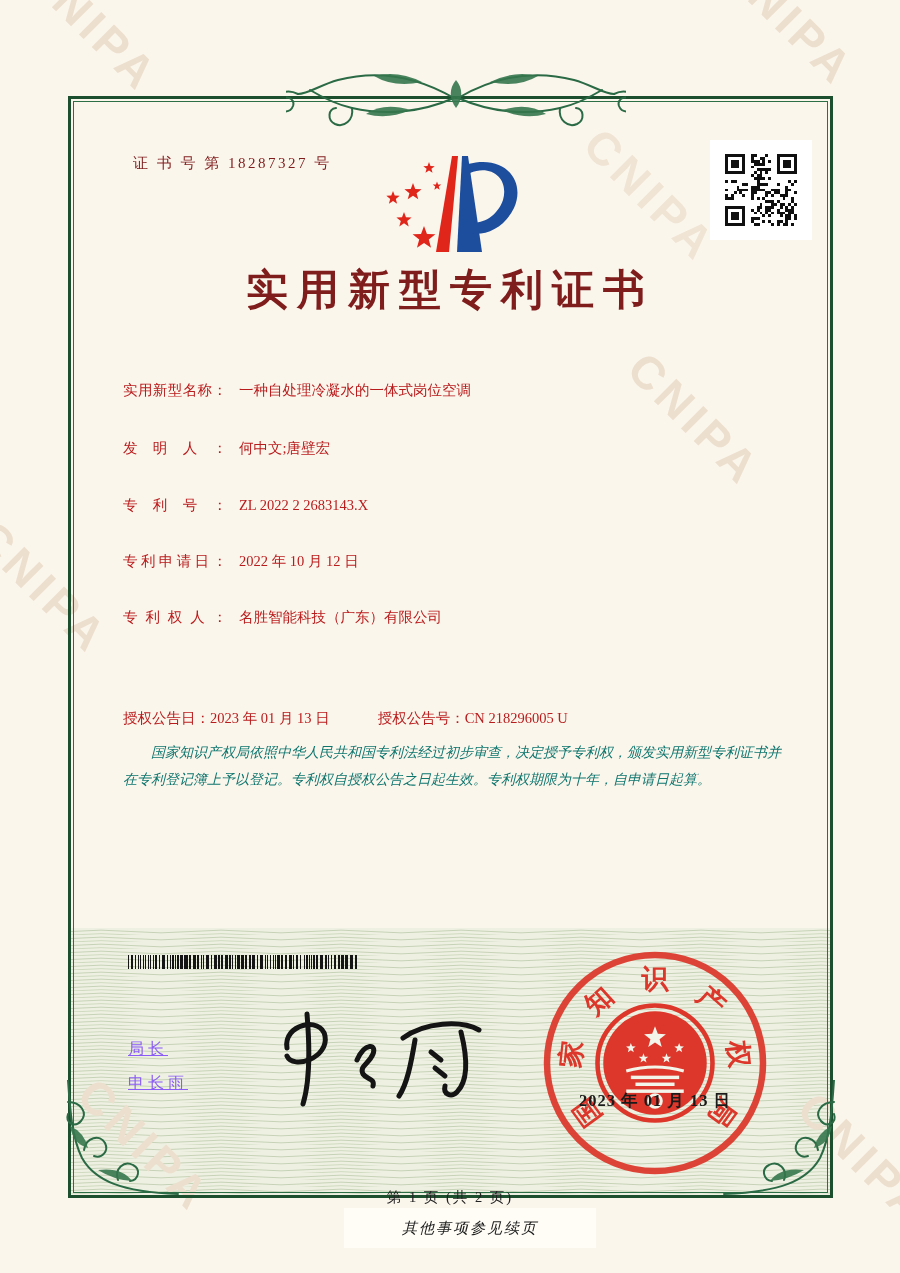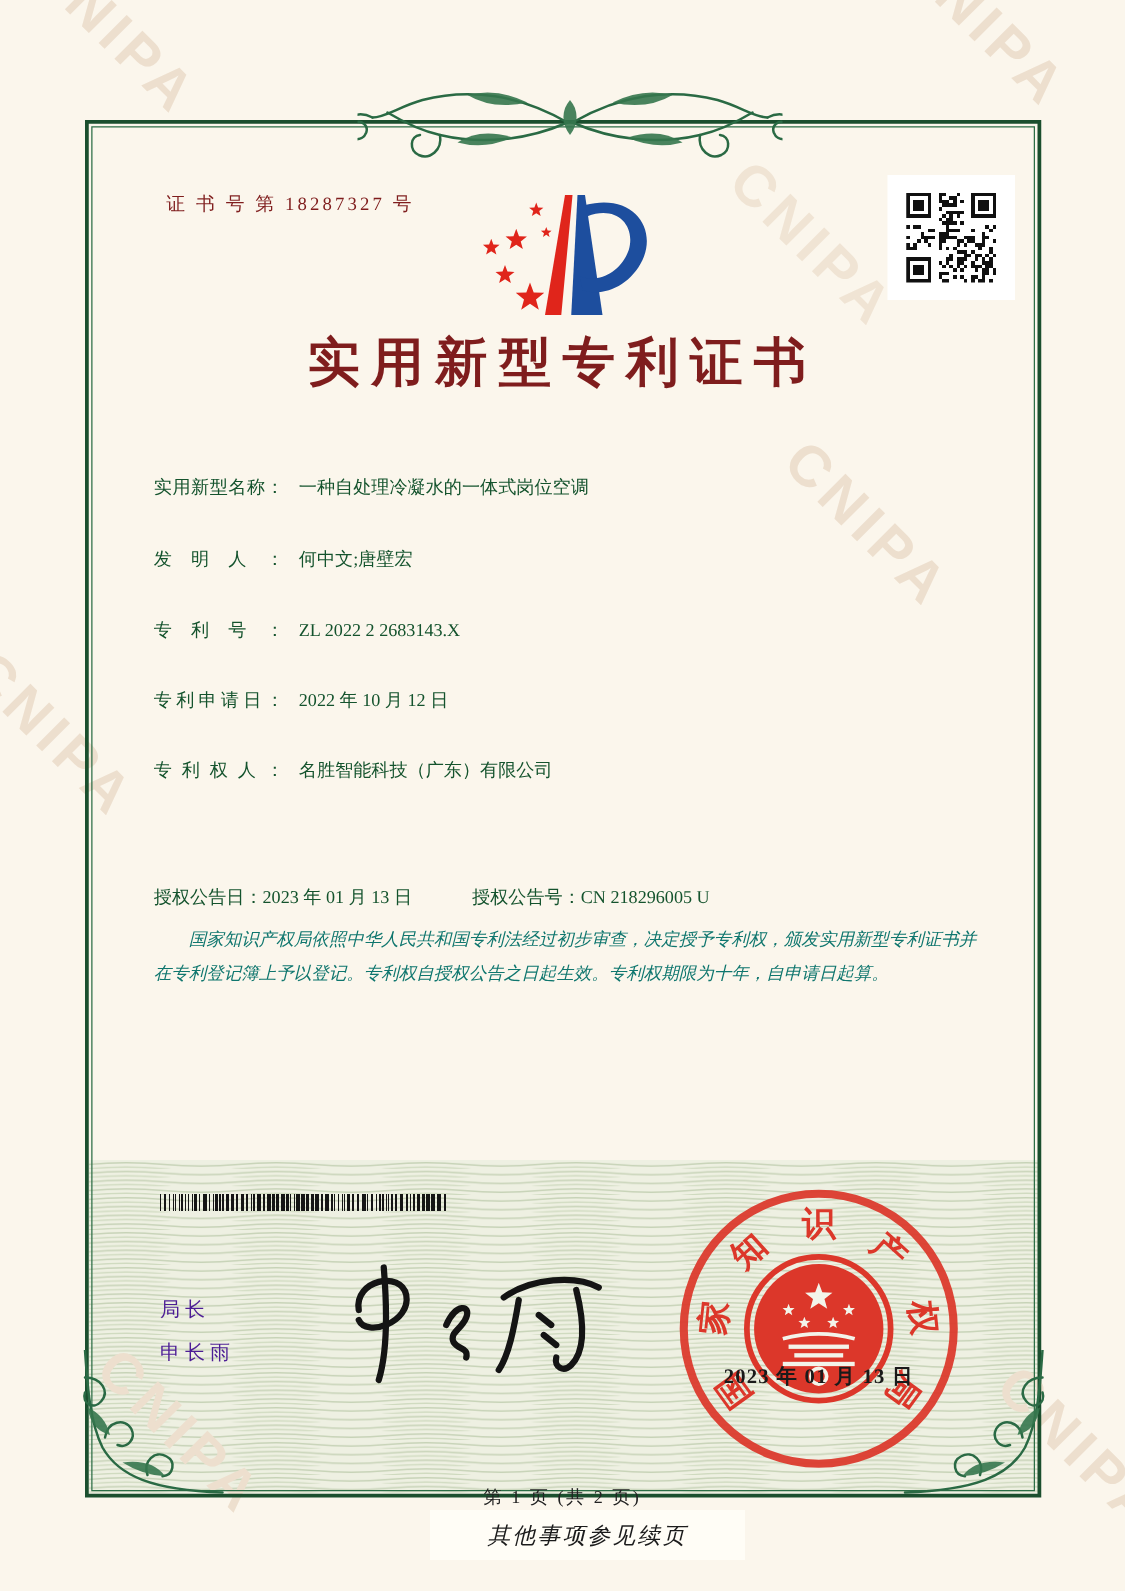--- a/index.html
+++ b/index.html
@@ -37,56 +37,56 @@
   .content{position:absolute;inset:0;z-index:4;}
 
   .certno{position:absolute;left:133px;top:154px;font-size:15px;letter-spacing:2.5px;color:#7f1d1d;}
   .logo{position:absolute;left:378px;top:150px;}
   .qrbox{position:absolute;left:710px;top:140px;width:102px;height:100px;background:#ffffff;}
   .qrbox svg{position:absolute;left:15px;top:14px;}
 
   .title{position:absolute;left:0;top:262px;width:100%;text-align:center;margin:0;
          font-size:42px;font-weight:700;letter-spacing:9px;color:#7f1d1d;}
 
-  .frow{position:absolute;left:123px;width:668px;font-size:14.5px;color:#14532d;line-height:28px;}
+  .frow{position:absolute;left:123px;width:668px;font-size:14.5px;color:#b91c1c;line-height:28px;}
   .flabel{display:inline-block;width:104px;text-align-last:justify;text-align:justify;vertical-align:top;}
   .fvalue{margin-left:12px;}
   .f1{top:376px}.f2{top:434px}.f3{top:491px}.f4{top:547px}.f5{top:603px}
   .f6{top:646px;display:flex;}
   .f6 .flabel{flex:none;}
   .f6 .fvalue{width:392px;}
   .f7{top:704px;display:flex;align-items:center;}
   .f7 .pair2{margin-left:48px;}
 
   .bodytext{position:absolute;left:123px;top:740px;width:664px;font-size:14px;
             line-height:26.5px;color:#0f766e;font-style:italic;}
   .bodytext p{margin:0;text-indent:2em;}
 
   .barcode{position:absolute;left:128px;top:955px;}
 
   .director{position:absolute;left:128px;top:1032px;font-family:"Liberation Sans","DejaVu Sans",sans-serif;
-            font-size:16px;letter-spacing:4px;color:#4c1d95;line-height:34px;}
+            font-size:16px;letter-spacing:4px;color:#8b5cf6;line-height:34px;text-decoration:underline;}
   .sig{position:absolute;left:265px;top:1008px;}
   .sig path{stroke:#141414;stroke-width:5;fill:none;stroke-linecap:round;stroke-linejoin:round;}
 
   .seal{position:absolute;left:540px;top:948px;}
   .sring{stroke:#dc372a;stroke-width:6.5;fill:none;opacity:.93;}
   .sring2{stroke:#dc372a;stroke-width:4;fill:none;}
   .sdisc{fill:#dc372a;}
   .gline{stroke:#f3f4ea;stroke-width:2.6;fill:none;}
   .sealtxt text{font-size:27px;font-weight:700;fill:#dc372a;
                 font-family:"Liberation Serif","DejaVu Serif",serif;}
   .sealdate{position:absolute;left:540px;top:1090px;width:230px;text-align:center;
             font-size:16.5px;font-weight:700;letter-spacing:1px;color:#1a1a1a;z-index:5;}
 
   .pageno{position:absolute;left:0;top:1188px;width:900px;text-align:center;
           font-size:14.5px;color:#222;letter-spacing:2px;z-index:5;}
   .notebox{position:absolute;left:344px;top:1208px;width:252px;height:40px;background:#fffdf6;
            z-index:5;display:flex;align-items:center;justify-content:center;}
-  .notebox span{font-size:18px;font-style:italic;letter-spacing:2px;color:#1b1b1b;}
+  .notebox span{font-size:15px;font-style:italic;letter-spacing:2px;color:#1b1b1b;}
 </style>
 </head>
 <body>
 
 <div class="page">
 
   <span class="wm wm1">CNIPA</span>
   <span class="wm wm2">CNIPA</span>
   <span class="wm wm3">CNIPA</span>
   <span class="wm wm4">CNIPA</span>

